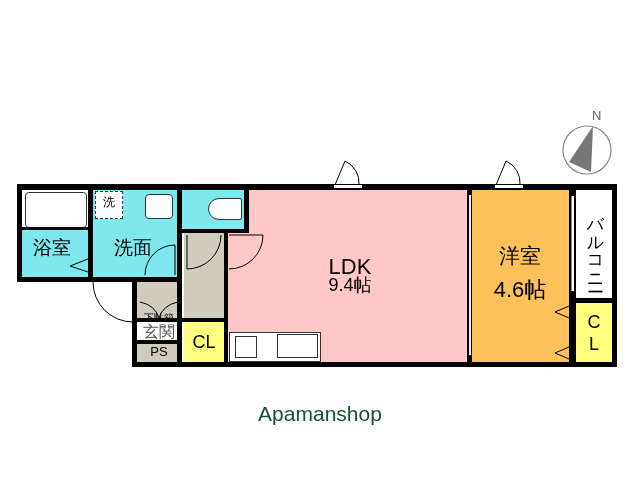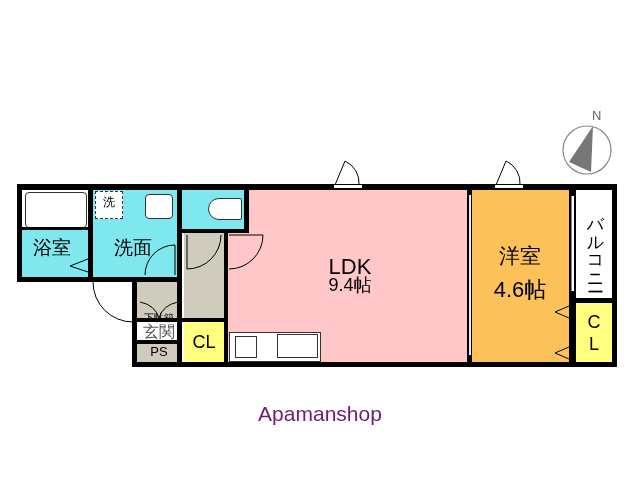--- a/index.html
+++ b/index.html
@@ -1,21 +1,21 @@
 <!DOCTYPE html>
 <html><head>
 <meta charset="utf-8">
 <style>
   html,body{margin:0;padding:0;background:#fff;}
   body{width:640px;height:480px;position:relative;overflow:hidden;font-family:"Liberation Sans","DejaVu Sans",sans-serif;}
   .abs{position:absolute;box-sizing:border-box;}
   .wall{background:#000;}
   .lbl{position:absolute;text-align:center;color:#000;line-height:1.05;}
   svg{position:absolute;left:0;top:0;}
-  .brand{position:absolute;left:230px;top:402px;width:180px;text-align:center;font-size:21px;color:#701a75;}
+  .brand{position:absolute;left:230px;top:402px;width:180px;text-align:center;font-size:21px;color:#14532d;}
 </style>
 </head>
 <body>
 
 <div class="abs" style="left:22px;top:229px;width:66px;height:48px;background:#7fe7ee;"></div>
 <div class="abs" style="left:25px;top:192px;width:62px;height:36px;border:1.5px solid #333;border-radius:4px;background:#fff;"></div>
 <div class="abs" style="left:93px;top:190px;width:84px;height:87px;background:#7fe7ee;"></div>
 <div class="abs" style="left:95px;top:191px;width:28px;height:28px;border:1px dashed #333;background:#fff;"></div>
 <div class="abs" style="left:145px;top:194px;width:28px;height:25px;border:1.5px solid #333;border-radius:4px;background:#fff;"></div>
 <div class="abs" style="left:182px;top:190px;width:62px;height:39px;background:#7fe7ee;"></div>

